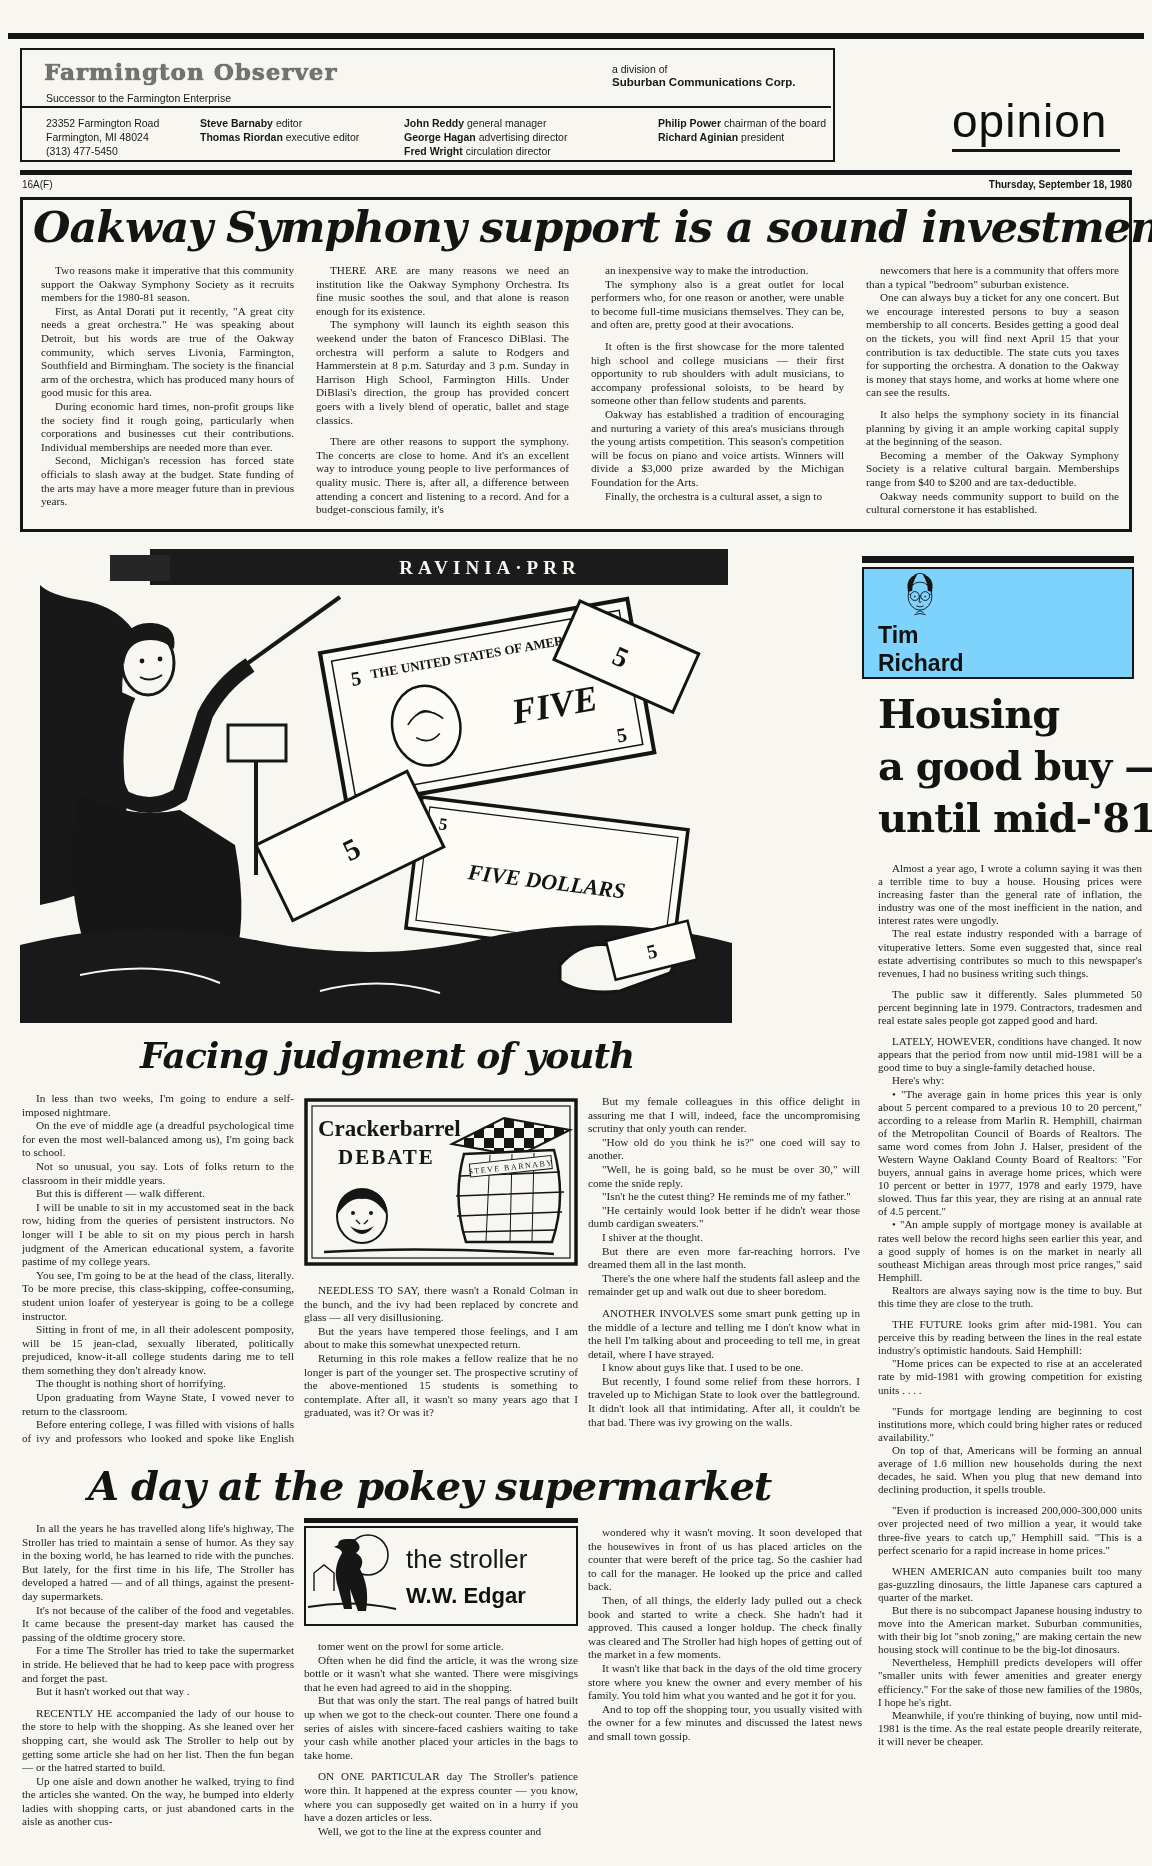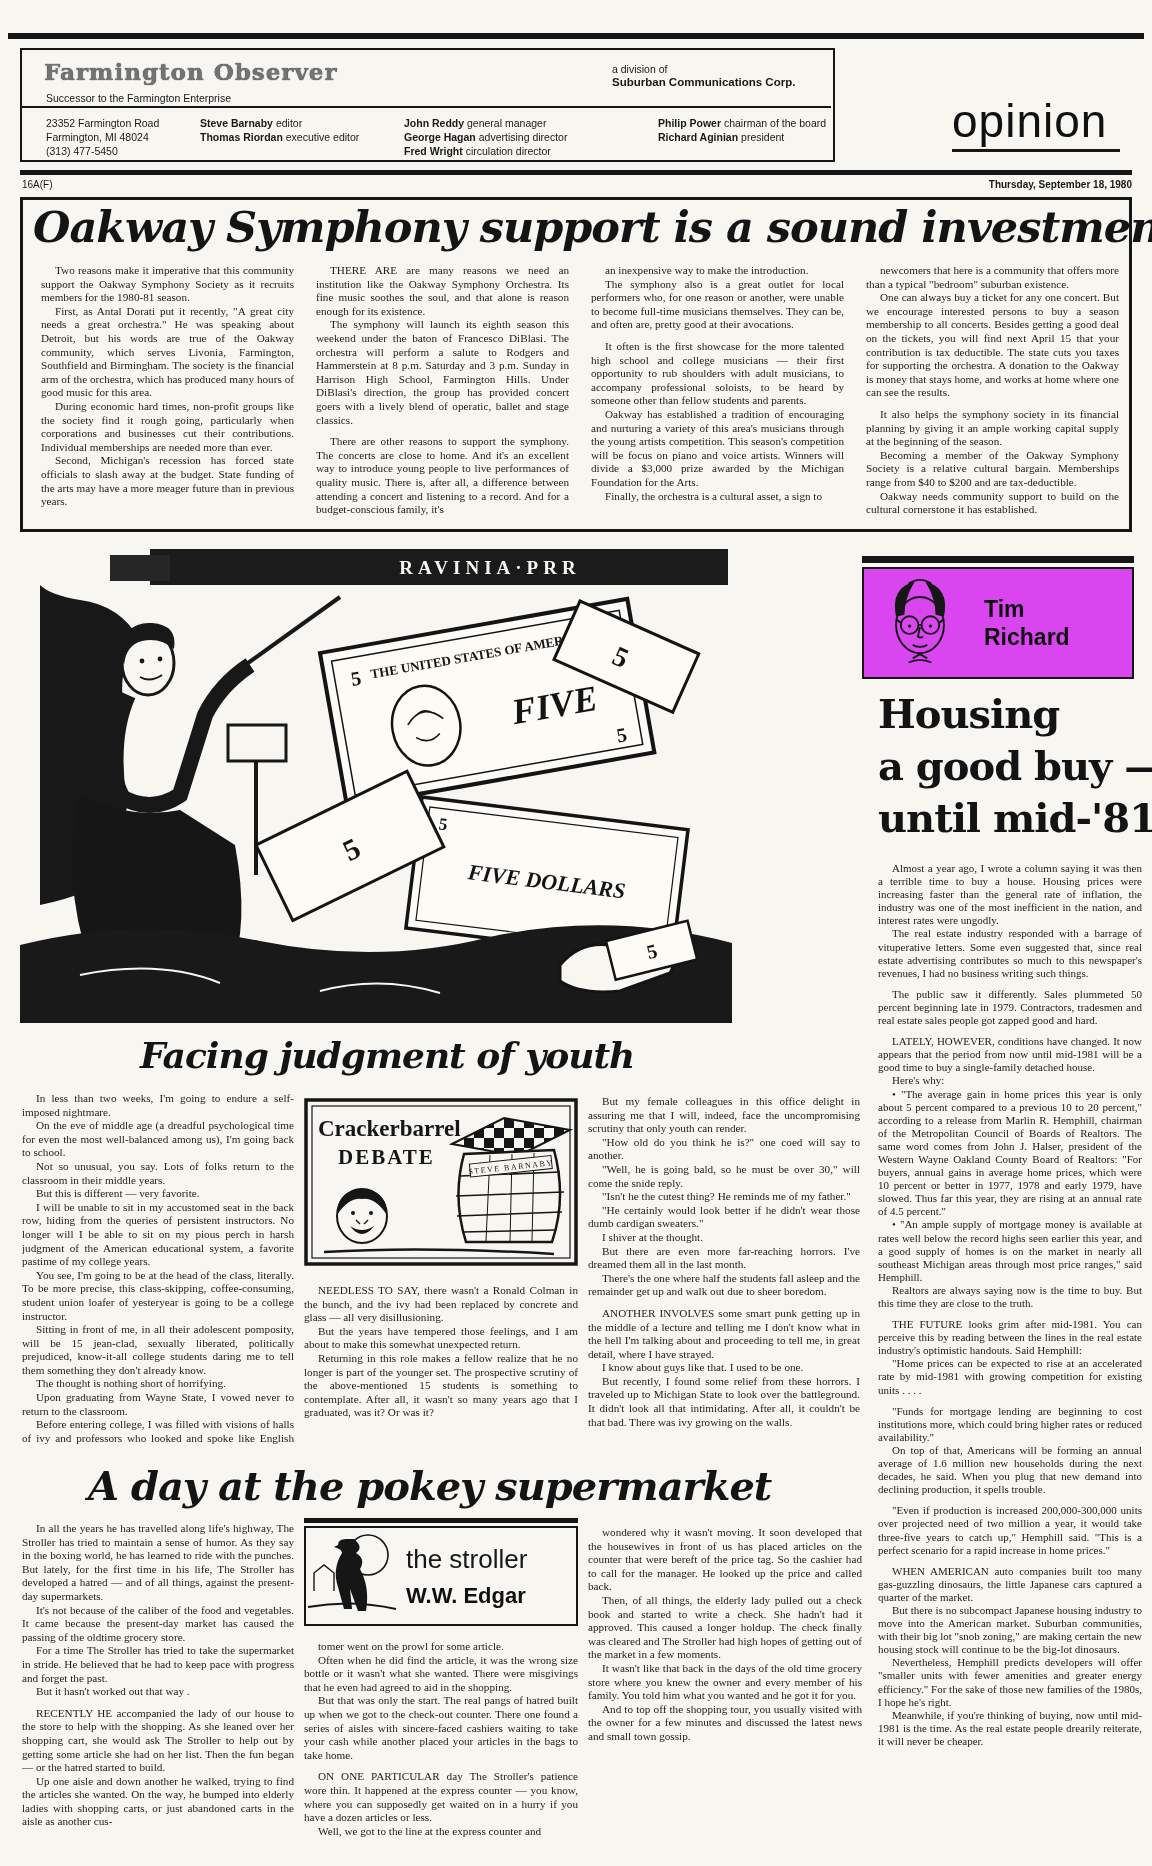--- a/index.html
+++ b/index.html
@@ -160,21 +160,21 @@
       <path d="M540,420 Q560,396 590,400 L640,406 Q660,412 650,428 L600,446 Q560,450 540,436 Z" fill="#f7f6f1" stroke="#141414" stroke-width="3"></path>
       <g transform="translate(586,396) rotate(-14)">
         <rect x="0" y="0" width="84" height="40" fill="#fcfbf6" stroke="#141414" stroke-width="2.5"></rect>
         <text x="42" y="28" font-size="20" font-weight="bold" text-anchor="middle" fill="#141414">5</text>
       </g>
       <path d="M60,430 Q140,414 200,438 M300,446 Q360,430 420,448" stroke="#f7f6f1" stroke-width="2" fill="none"></path>
     </svg>
   </div>
 
   <div class="rule" style="left:862px;top:556px;width:272px;height:7px;"></div>
-  <div class="box" style="left:862px;top:567px;width:272px;height:112px;border-width:2.5px;background:#d946ef;display:flex;align-items:center;">
+  <div class="box" style="left:862px;top:567px;width:272px;height:112px;border-width:2.5px;background:#7dd3fc;display:flex;align-items:flex-start;flex-direction:column;">
     <svg width="100" height="104" viewBox="0 0 90 100" style="margin-left:6px;">
       <g stroke="#161616" fill="none" stroke-width="1.8">
         <ellipse cx="45" cy="52" rx="23" ry="27"></ellipse>
         <path d="M22,44 Q16,16 40,10 Q30,26 30,42 Z" fill="#161616" stroke="none"></path>
         <path d="M68,44 Q74,16 50,10 Q60,26 60,42 Z" fill="#161616" stroke="none"></path>
         <path d="M34,12 Q45,5 56,12"></path>
         <circle cx="35" cy="52" r="8.5"></circle>
         <circle cx="55" cy="52" r="8.5"></circle>
         <line x1="43.5" y1="52" x2="46.5" y2="52"></line>
         <line x1="26.5" y1="50" x2="22" y2="46"></line>
@@ -225,21 +225,21 @@
       <p>Meanwhile, if you're thinking of buying, now until mid-1981 is the time. As the real estate people drearily reiterate, it will never be cheaper.</p>
     </div>
 
   <div class="abs ital-head" style="left:140px;top:1034px;width:450px;font-size:36px;text-align:center;">Facing judgment of youth</div>
 
   <div class="col" style="left:22px;top:1092px;width:272px;height:352px;">
 
   <p>In less than two weeks, I'm going to endure a self-imposed nightmare.</p>
       <p>On the eve of middle age (a dreadful psychological time for even the most well-balanced among us), I'm going back to school.</p>
       <p>Not so unusual, you say. Lots of folks return to the classroom in their middle years.</p>
-      <p>But this is different — very favorite.</p>
+      <p>But this is different — walk different.</p>
       <p>I will be unable to sit in my accustomed seat in the back row, hiding from the queries of persistent instructors. No longer will I be able to sit on my pious perch in harsh judgment of the American educational system, a favorite pastime of my college years.</p>
       <p>You see, I'm going to be at the head of the class, literally. To be more precise, this class-skipping, coffee-consuming, student union loafer of yesteryear is going to be a college instructor.</p>
       <p>Sitting in front of me, in all their adolescent pomposity, will be 15 jean-clad, sexually liberated, politically prejudiced, know-it-all college students daring me to tell them something they don't already know.</p>
       <p>The thought is nothing short of horrifying.</p>
       <p>Upon graduating from Wayne State, I vowed never to return to the classroom.</p>
       <p>Before entering college, I was filled with visions of halls of ivy and professors who looked and spoke like English actor Ronald Colman.</p>
     </div>
 
   <div class="abs" style="left:304px;top:1098px;width:274px;height:392px;">
     

